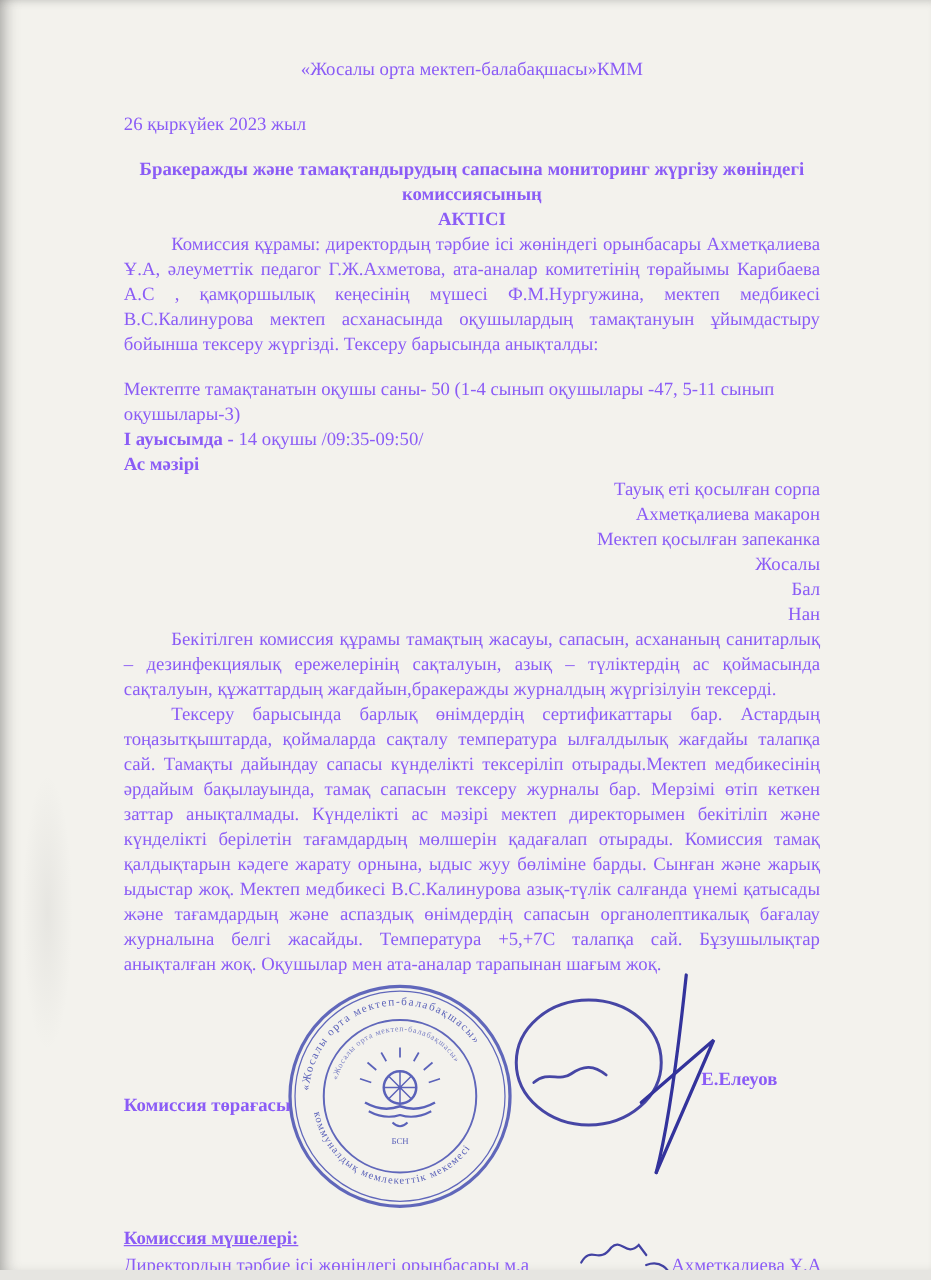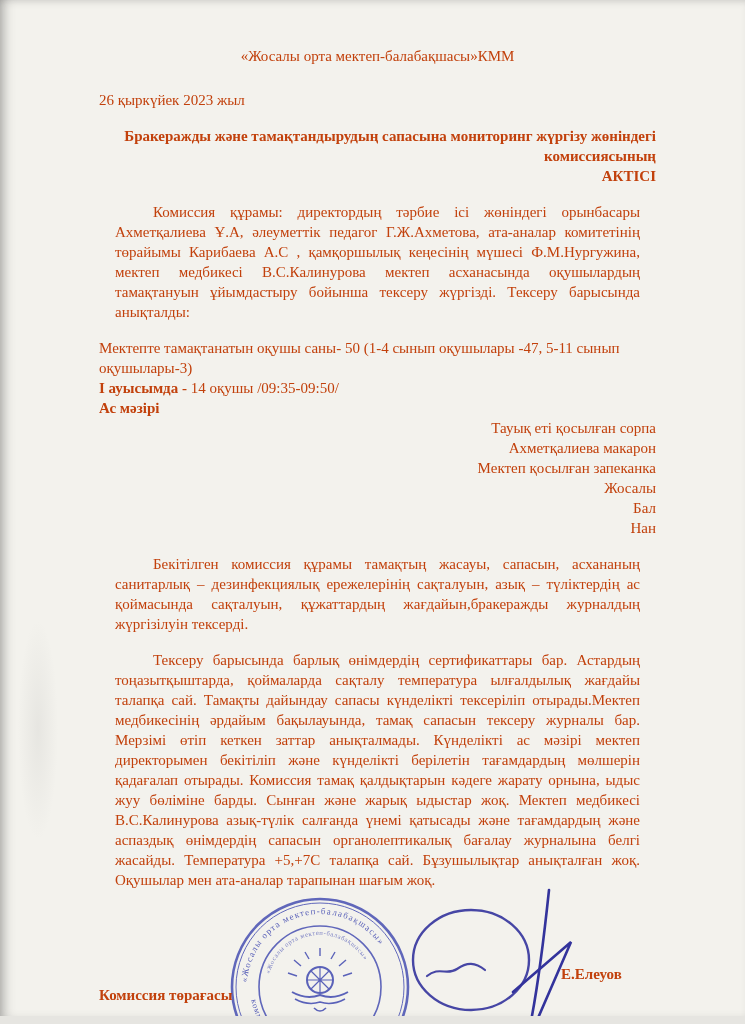--- a/index.html
+++ b/index.html
@@ -1,33 +1,33 @@
 <!DOCTYPE html>
 <html><head>
 <meta charset="utf-8">
 <style>
   html,body{margin:0;padding:0;background:#e6e5e1;}
   .page{
     position:relative;width:745px;height:1016px;background:#f3f2ed;
-    font-family:"Liberation Serif","DejaVu Serif",serif;color:#c2410c;
+    font-family:"Liberation Serif","DejaVu Serif",serif;color:#8b5cf6;
     overflow:hidden;margin:0 auto;
     box-shadow:inset 10px 0 12px -7px rgba(70,70,70,.45), inset 0 5px 8px -5px rgba(90,90,90,.25);
   }
   .page::after{ 
     content:"";position:absolute;left:18px;top:620px;width:40px;height:220px;
     background:radial-gradient(closest-side,rgba(120,120,120,.10),rgba(120,120,120,0));
     pointer-events:none;
   }
   .content{position:absolute;left:99px;top:0;width:557px;font-size:15px;line-height:20px;}
   .center{text-align:center;}
   .bold{font-weight:bold;}
   .org-line{margin-top:46px;}
   .date-line{margin-top:24px;}
-  .doc-title{margin-top:16px;line-height:20px;text-align:right;}
-  .para{text-align:justify;text-indent:38px;margin:16px;}
+  .doc-title{margin-top:16px;line-height:20px;}
+  .para{text-align:justify;text-indent:38px;margin:0;}
   .students{margin-top:16px;}
   .menu-item{margin-left:71px;text-align:right;}
   .sig-area{position:relative;height:138px;margin-top:14px;}
   .sig-label{position:absolute;left:0;top:79px;font-weight:bold;}
   .sig-name{position:absolute;left:462px;top:58px;font-weight:bold;}
   .stamp-wrap{position:absolute;left:130px;top:-10px;width:182px;height:182px;}
   .chair-sign-wrap{position:absolute;left:298px;top:-22px;width:196px;height:172px;}
   .members{position:relative;margin-top:46px;}
   .members-heading{font-weight:bold;line-height:22px;text-decoration:underline;}
   .member-row{display:flex;line-height:22px;}

